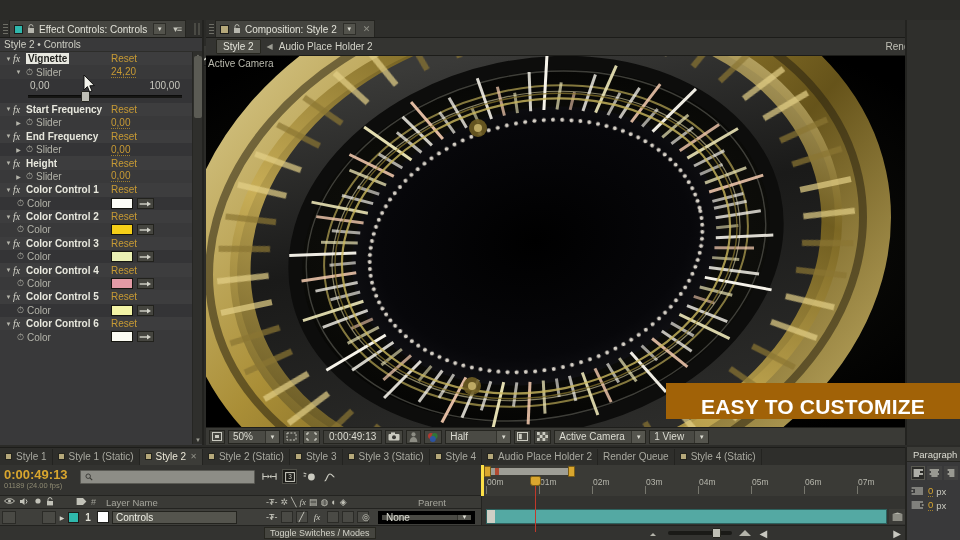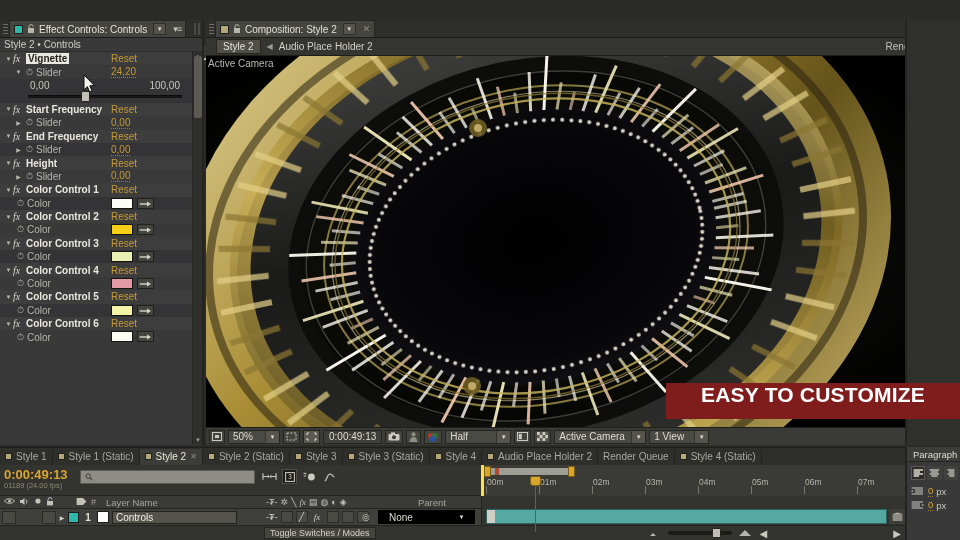--- a/index.html
+++ b/index.html
@@ -157,21 +157,21 @@
   .viewer {
     position:absolute; left:0; top:36px; width:754px; height:371px;
     background:#000; overflow:hidden;
   }
   .cam-label {
     position:absolute; left:2px; top:2px; color:#b9b9ad; font-size:10px;
     z-index:8; text-shadow:0 0 2px #000;
   }
   .banner {
     position:absolute; left:460px; bottom:8px; width:294px; height:36px;
-    background:#7f1d1d; display:flex; align-items:flex-start; justify-content:center;
+    background:#a16207; display:flex; align-items:flex-end; justify-content:center;
     z-index:9;
   }
   .banner span {
     color:#fff; font-size:21px; font-weight:bold; letter-spacing:0.2px;
     font-family:"Liberation Sans", sans-serif;
   }
 
   .comp-bottom {
     position:absolute; left:0; bottom:0; width:754px; height:18px;
     background:#3a3a36; border-top:1px solid #1e1e1b;
@@ -266,21 +266,21 @@
   .lr-color { width:12px; height:12px; background:#fff; border:1px solid #1c1c19; }
   .lr-name {
     width:125px; height:13px; margin-left:3px; background:#54544d;
     border:1px solid #23231e; color:#f0f0e6; font-size:10px;
     display:flex; align-items:center; padding-left:3px;
   }
   .lr-switches { position:absolute; left:266px; display:flex; gap:3px; align-items:center; color:#d0d0c6; font-size:9px; }
   .sw-cell { width:12px; height:12px; background:#4a4a45; border:1px solid #2b2b27; display:flex; align-items:center; justify-content:center; }
   .lr-parent {
     position:absolute; left:378px; width:97px; height:13px; background:#4a4a44;
-    border:7px solid #000000; display:flex; align-items:center;
+    border:4px solid #000000; display:flex; align-items:center;
     padding-left:4px; color:#ddddd3; font-size:10px;
   }
   .lr-parent .cr { position:absolute; right:0; top:0; bottom:0; width:14px; background:#55554e;
      border-left:1px solid #33332d; display:flex; align-items:center; justify-content:center; font-size:6px; }
   .lr-parent-ico { position:absolute; left:362px; color:#c0c0b6; font-size:9px; }
 
   .track-area { position:absolute; left:481px; top:48px; right:0; height:30px; background:#333330; border-left:1px solid #232320;}
   .layer-bar {
     position:absolute; left:4px; top:13px; right:18px; height:15px;
     background:#54a9a3; border:1px solid #2d625e;

